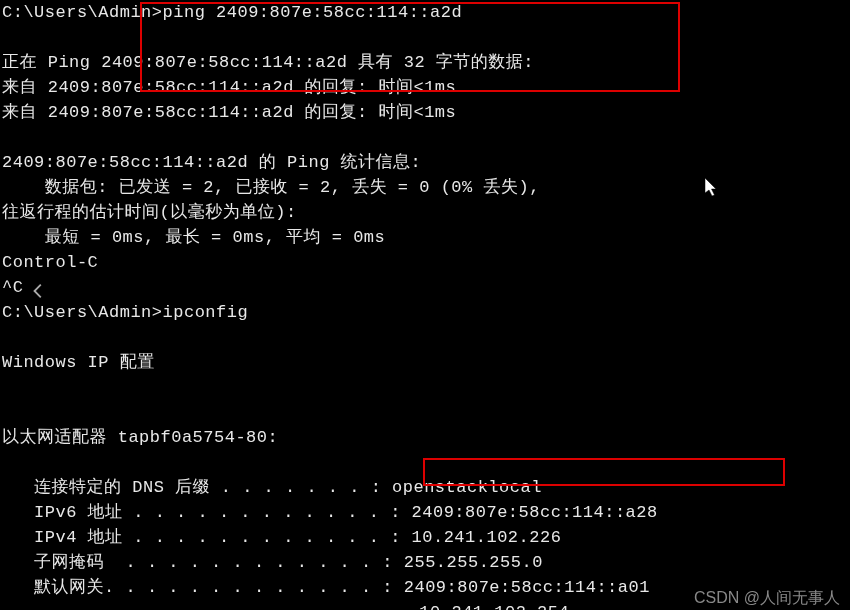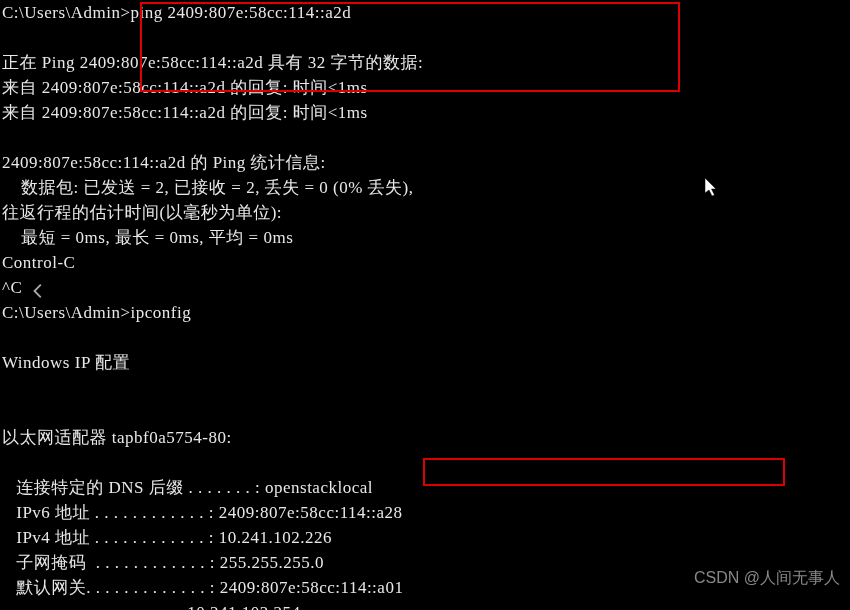--- a/index.html
+++ b/index.html
@@ -12,21 +12,21 @@
       font-size: 17px;
       line-height: 25px;
       overflow: hidden;
       position: relative;
       letter-spacing: 0.5px;
     }
     .terminal {
       padding: 0 2px;
       white-space: pre;
     }
-    .line { display: block; min-height: 25px; font-family: Liberation Serif, serif; }
+    .line { display: block; min-height: 25px; }
     .highlight-box-1 {
       position: absolute;
       border: 2px solid #d00;
       left: 140px;
       top: 2px;
       width: 540px;
       height: 90px;
       pointer-events: none;
     }
     .highlight-box-2 {
@@ -53,21 +53,21 @@
       left: 30px;
       top: 282px;
       width: 20px;
       height: 20px;
       color: #aaa;
       pointer-events: none;
     }
     .watermark {
       position: absolute;
       right: 10px;
-      bottom: 20px;
+      bottom: 0;
       font-size: 16px;
       color: #888;
       font-family: sans-serif;
       letter-spacing: 0;
     }
   </style>
 </head>
 <body>
 
 <div class="terminal" id="terminal-body"><span class="line"><span>C:\Users\Admin&gt;</span><span>ping 2409:807e:58cc:114::a2d</span></span><span class="line"></span><span class="line">正在 Ping 2409:807e:58cc:114::a2d 具有 32 字节的数据:</span><span class="line">来自 2409:807e:58cc:114::a2d 的回复: 时间&lt;1ms</span><span class="line">来自 2409:807e:58cc:114::a2d 的回复: 时间&lt;1ms</span><span class="line"></span><span class="line">2409:807e:58cc:114::a2d 的 Ping 统计信息:</span><span class="line">    数据包: 已发送 = 2, 已接收 = 2, 丢失 = 0 (0% 丢失),</span><span class="line">往返行程的估计时间(以毫秒为单位):</span><span class="line">    最短 = 0ms, 最长 = 0ms, 平均 = 0ms</span><span class="line">Control-C</span><span class="line">^C</span><span class="line"><span>C:\Users\Admin&gt;</span><span>ipconfig</span></span><span class="line"></span><span class="line">Windows IP 配置</span><span class="line"></span><span class="line"></span><span class="line">以太网适配器 tapbf0a5754-80:</span><span class="line"></span><span class="line">   连接特定的 DNS 后缀 . . . . . . . : openstacklocal</span><span class="line">   IPv6 地址 . . . . . . . . . . . . : 2409:807e:58cc:114::a28</span><span class="line">   IPv4 地址 . . . . . . . . . . . . : 10.241.102.226</span><span class="line">   子网掩码  . . . . . . . . . . . . : 255.255.255.0</span><span class="line">   默认网关. . . . . . . . . . . . . : 2409:807e:58cc:114::a01</span><span class="line">                                       10.241.102.254</span></div>

